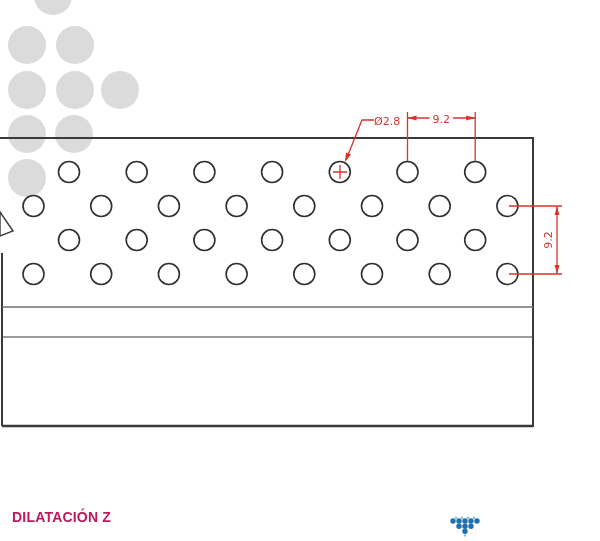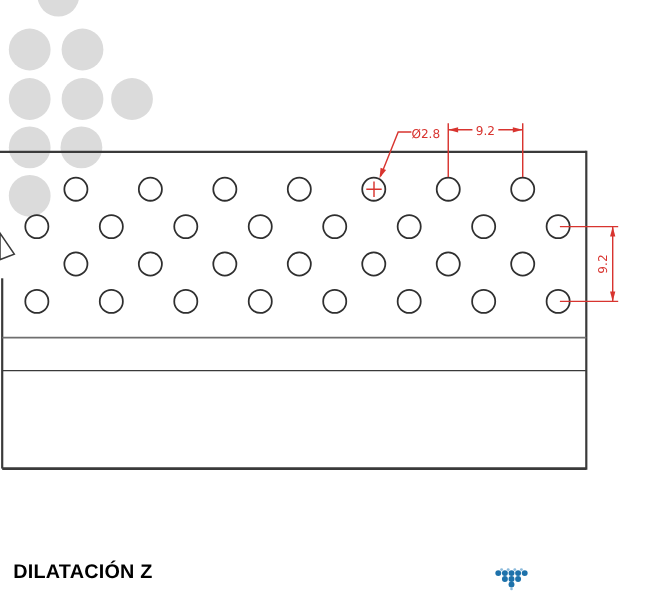--- a/index.html
+++ b/index.html
@@ -12,21 +12,21 @@
   .outline  { stroke:#3a3a3a; fill:none; }
   .dim      { stroke:#d8342f; fill:none; stroke-width:1.3; }
   .dim-fill { fill:#d8342f; stroke:none; }
   .dim-text {
     fill:#d8342f; stroke:none;
     font-family:"DejaVu Sans", sans-serif;
     font-size:11px;
   }
   #page-title {
     position:absolute; left:12px; top:509px;
-    color:#000000; font-weight:bold; font-size:18px;
+    color:#be185d; font-weight:bold; font-size:14px;
     letter-spacing:0.2px; white-space:nowrap;
   }
   #logo { position:absolute; left:450px; top:516px; }
 </style>
 </head>
 <body>
 
 <div id="page">
 
   <svg id="drawing-svg" width="600" height="541" viewBox="0 0 600 541">

